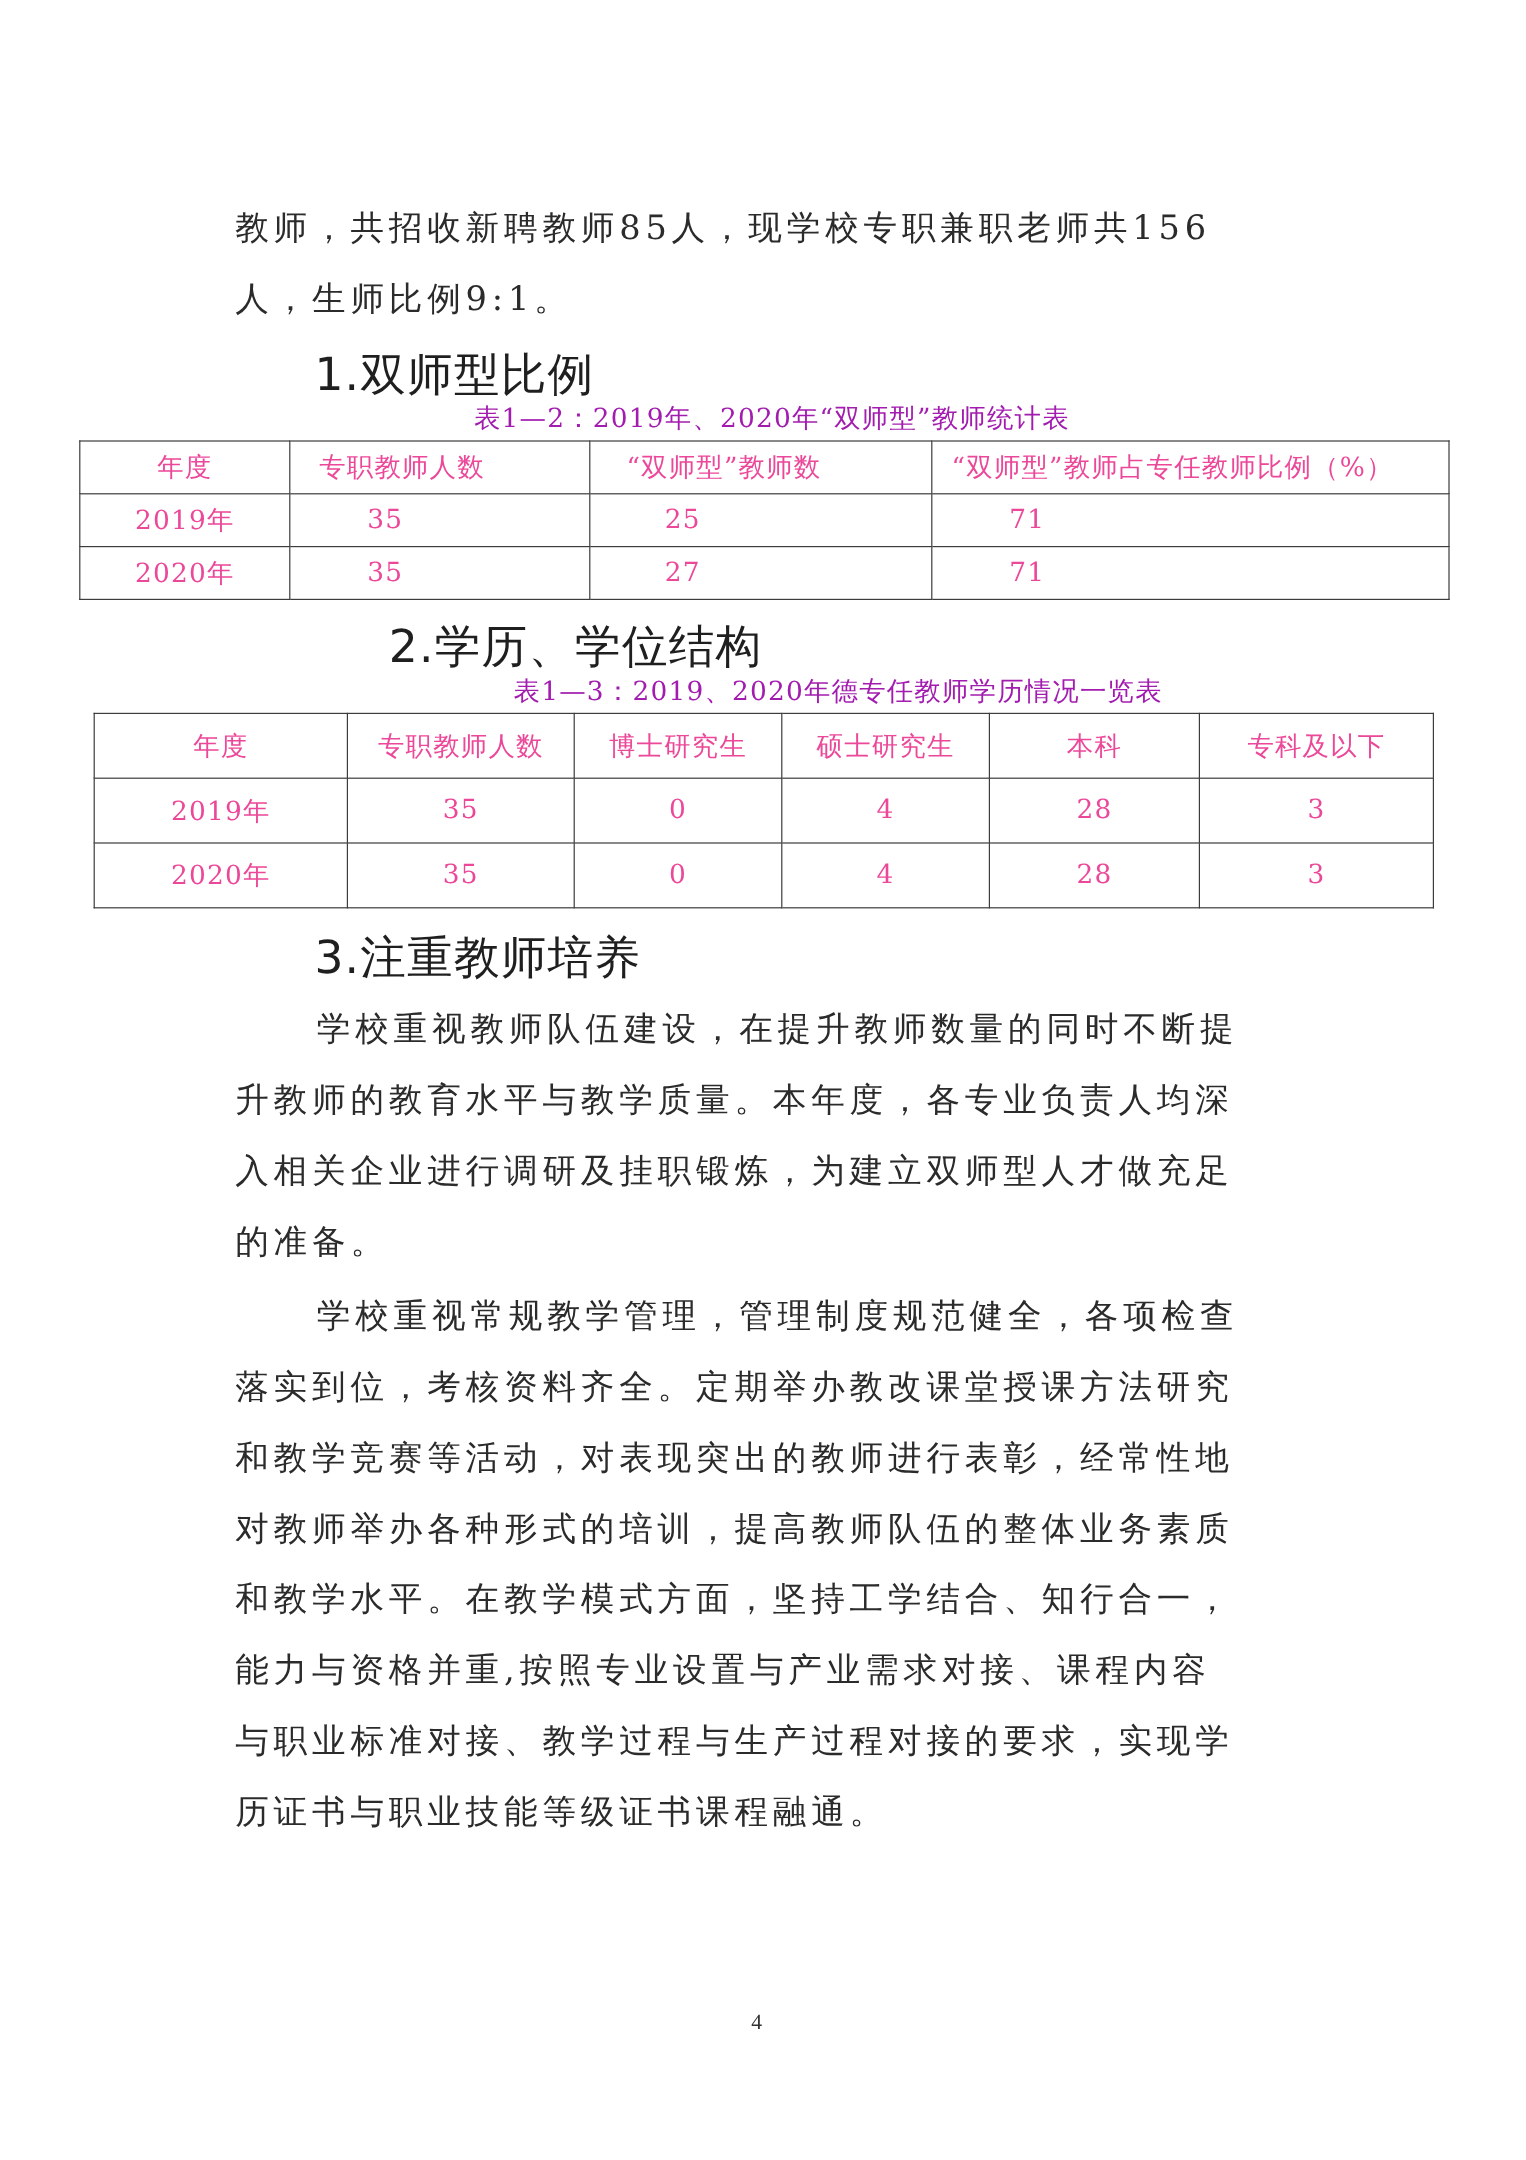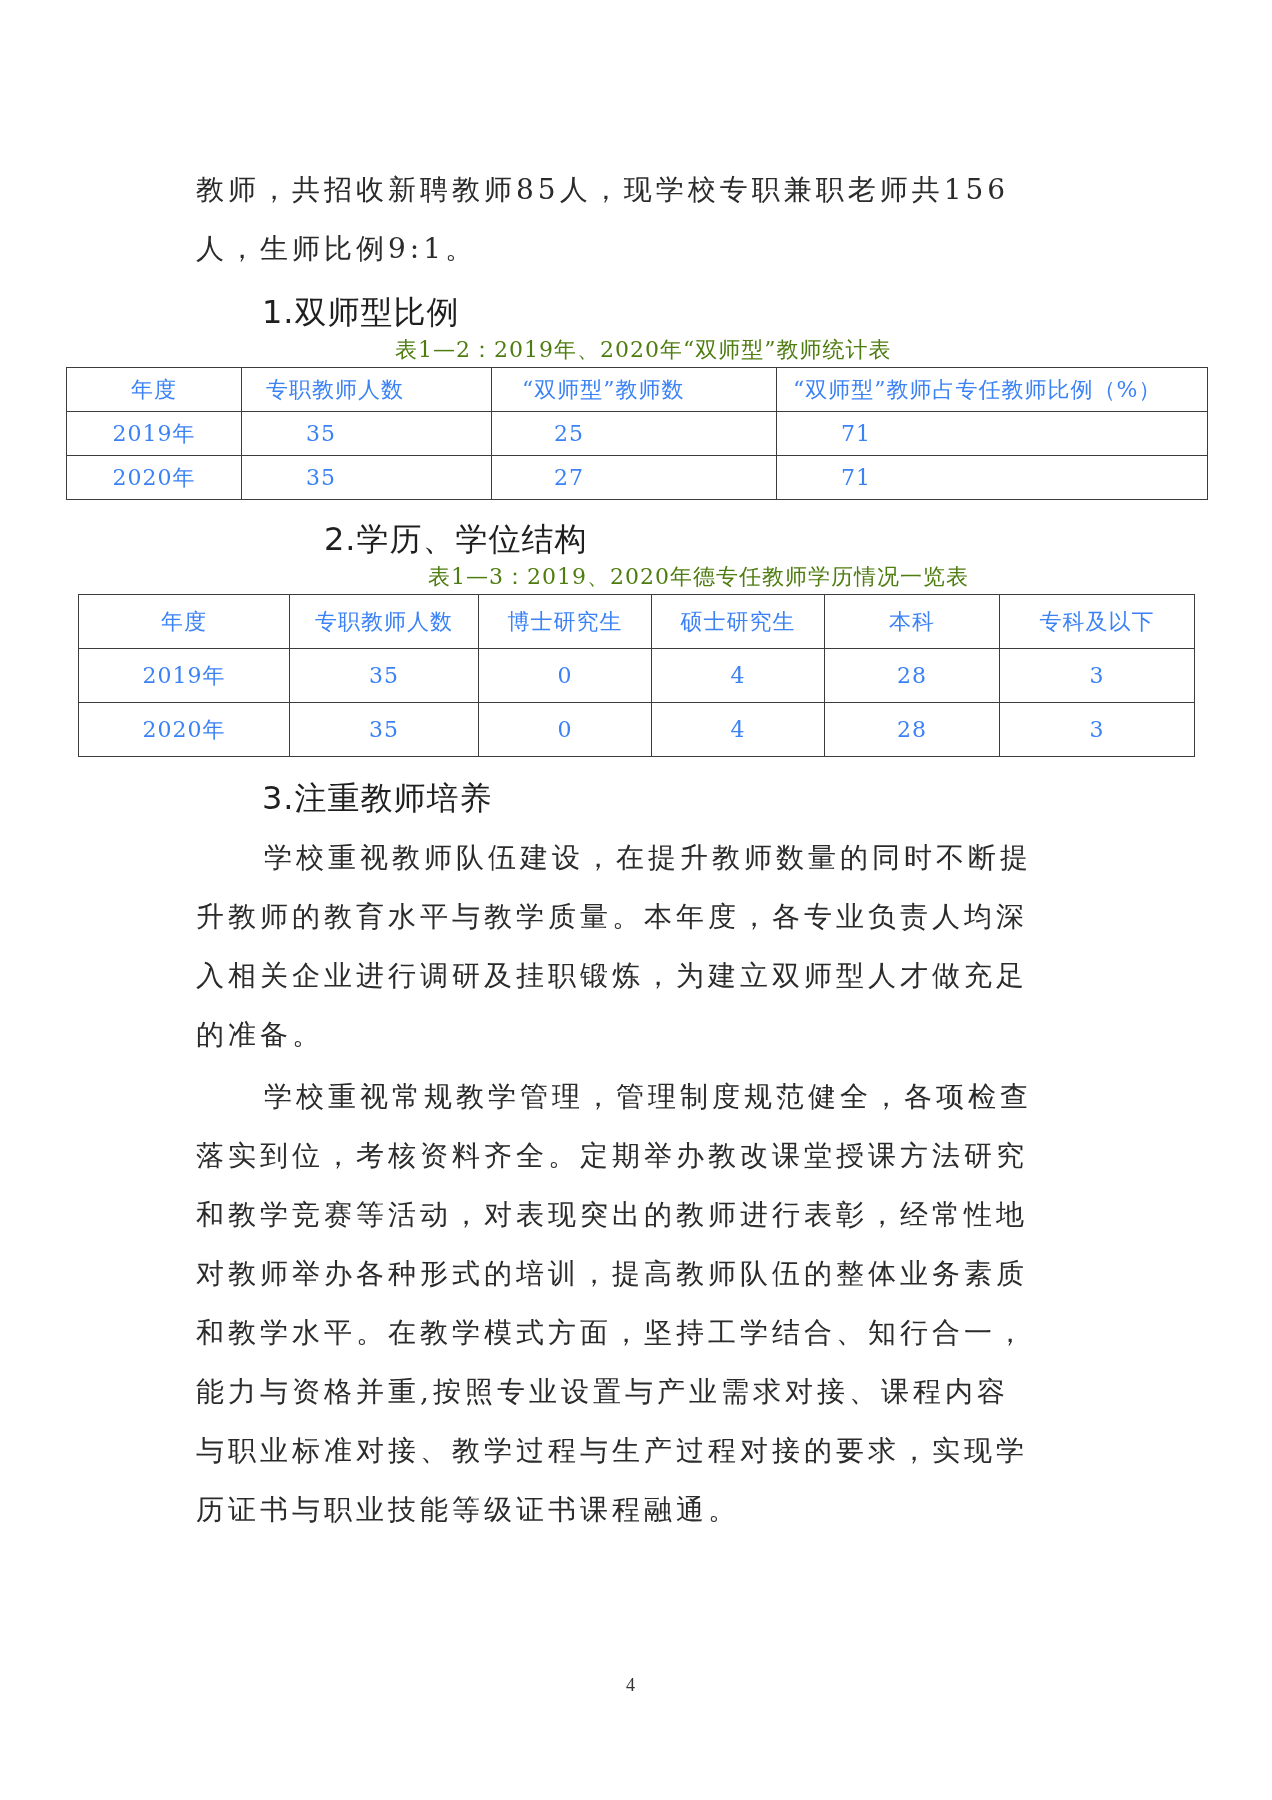--- a/index.html
+++ b/index.html
@@ -7,31 +7,31 @@
     width: 1272px; height: 1800px; position: relative; overflow: hidden;
     font-family: "DejaVu Serif", "Liberation Serif", serif;
     color: #2a2a2a;
   }
   .line {
     position: absolute; left: 196px; width: 900px;
     font-size: 28px; line-height: 40px; white-space: nowrap;
     letter-spacing: 4px; color: #2b2b2b;
   }
   .heading {
-    position: absolute; font-size: 32px; line-height: 42px; white-space: nowrap;
+    position: absolute; font-size: 38px; line-height: 42px; white-space: nowrap;
     font-family: "DejaVu Sans", "Liberation Sans", sans-serif; color: #1f1f1f;
     letter-spacing: 1px;
   }
   .caption {
     position: absolute; font-size: 22px; line-height: 28px; white-space: nowrap;
-    color: #4d7c0f; letter-spacing: 1px;
+    color: #a21caf; letter-spacing: 1px;
   }
   table {
     position: absolute; border-collapse: collapse;
-    font-size: 22px; color: #3b82f6; letter-spacing: 1px;
+    font-size: 22px; color: #ec4899; letter-spacing: 1px;
   }
   td { border: 1.5px solid #3c3c3c; padding: 0; vertical-align: middle; }
   #t1 { left: 66px; top: 367px; width: 1142px; }
   #t1 td { height: 43px; }
   #t1 td.c0 { width: 174px; text-align: center; }
   #t1 td.c1 { width: 250px; padding-left: 24px; box-sizing: border-box; }
   #t1 td.c2 { width: 285px; padding-left: 30px; box-sizing: border-box; }
   #t1 td.c3 { padding-left: 16px; }
   #t1 td.c1.num { padding-left: 64px; }
   #t1 td.c2.num { padding-left: 62px; }

